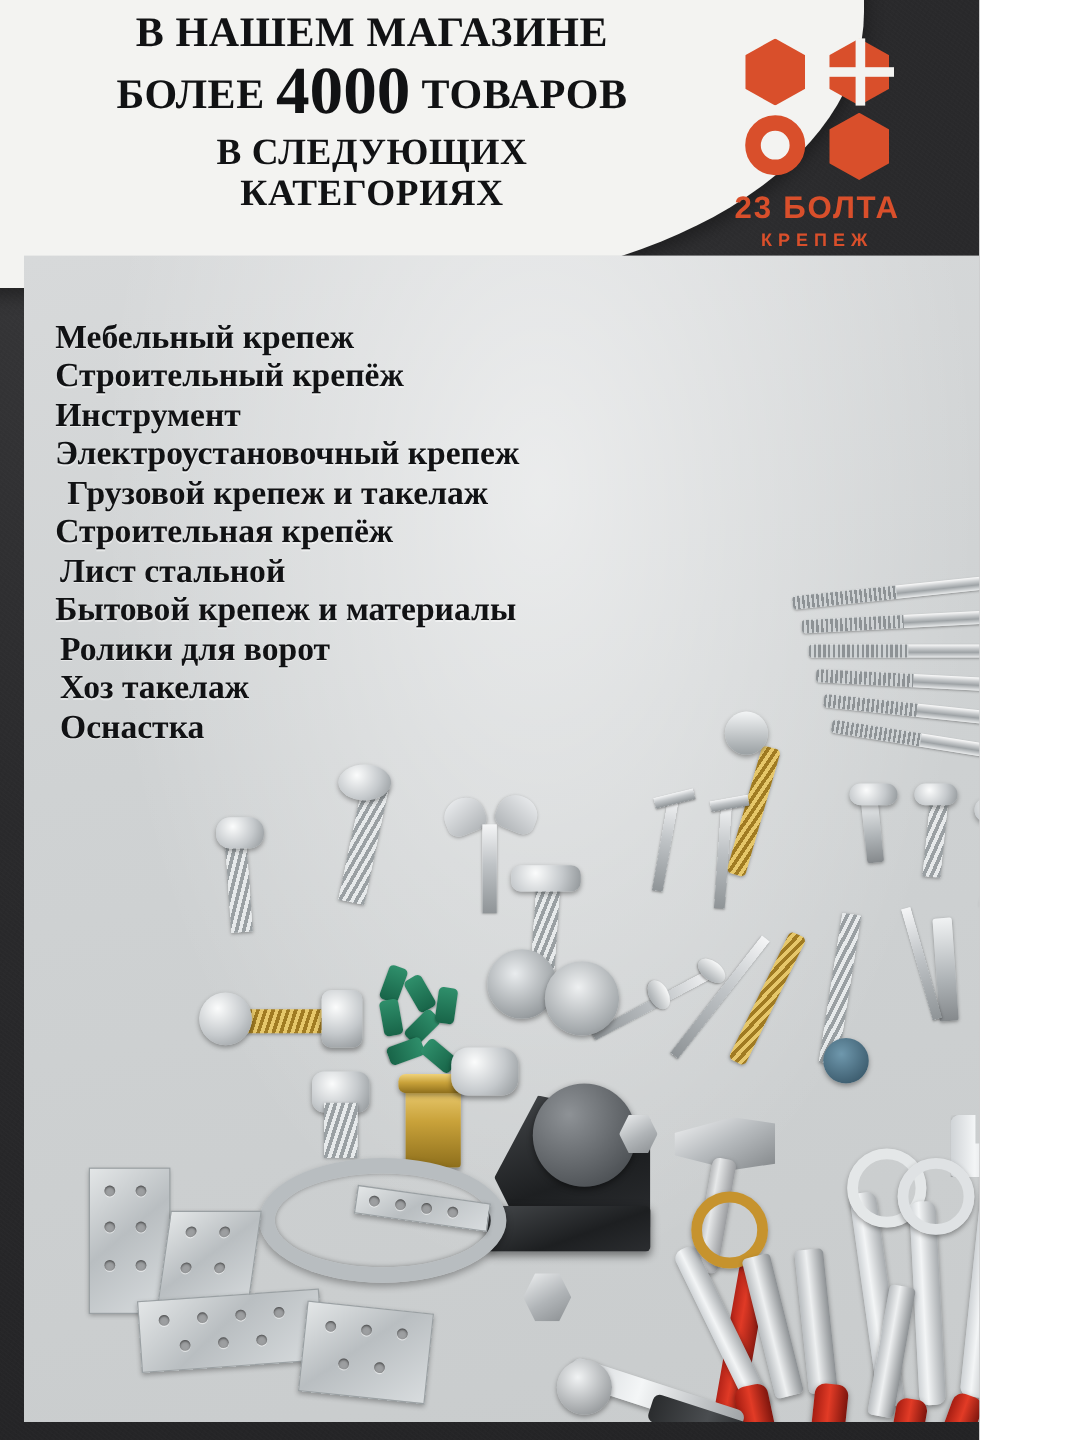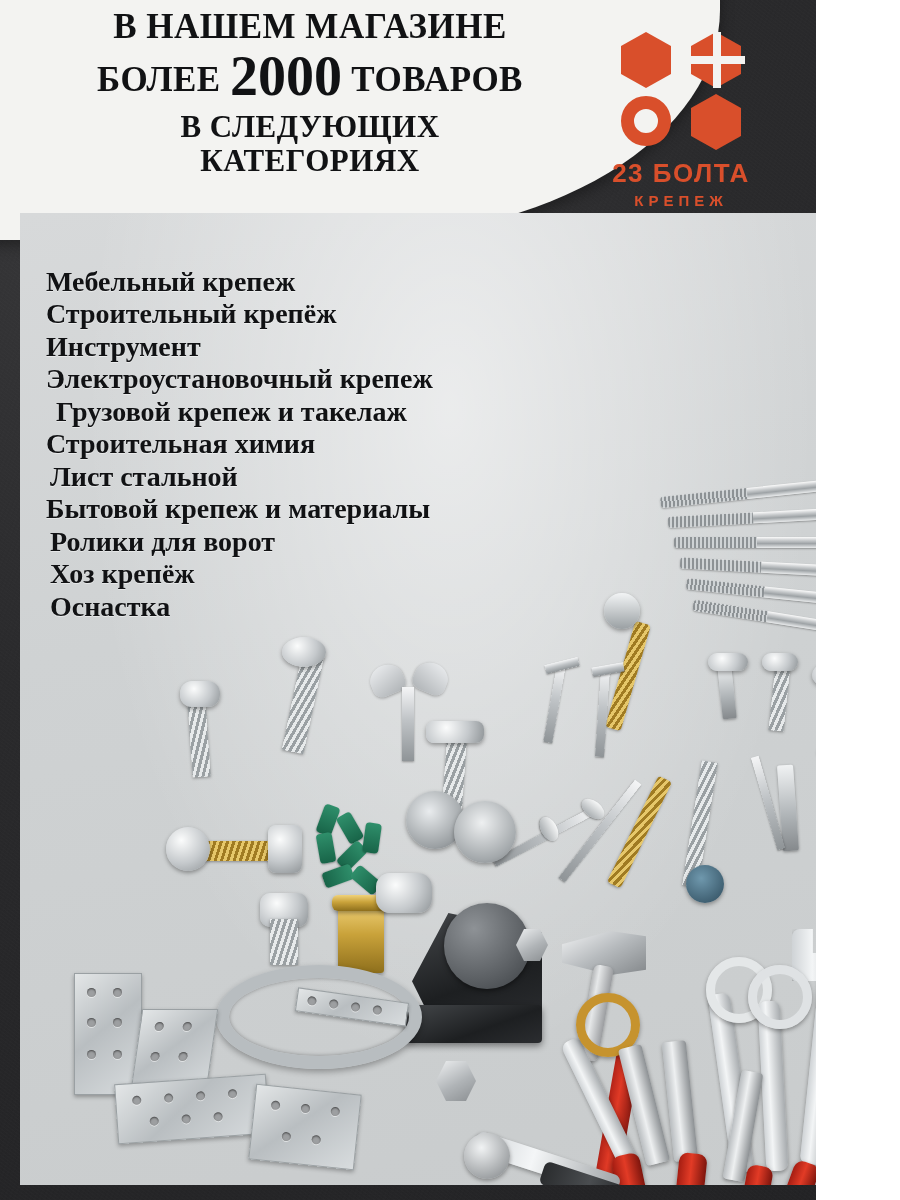--- a/index.html
+++ b/index.html
@@ -340,21 +340,21 @@
 <div class="poster">
 
   <div class="frame-bg"></div>
   <div class="frame-noise"></div>
 
   <div class="banner">
     <div class="banner-text">
       <div class="bn-l1">В НАШЕМ МАГАЗИНЕ</div>
       <div class="bn-l2">
         <span>БОЛЕЕ</span>
-        <span class="big">2000</span>
+        <span class="big">4000</span>
         <span>ТОВАРОВ</span>
       </div>
       <div class="bn-l3">В СЛЕДУЮЩИХ</div>
       <div class="bn-l4">КАТЕГОРИЯХ</div>
     </div>
   </div>
 
   <div class="logo">
     <div class="logo-mark">
       <div class="hexa h1"></div>
@@ -369,25 +369,25 @@
 
   <div class="panel">
     <div class="panel-inner-shade"></div>
 
     <div class="cats">
       <div class="cat">Мебельный крепеж</div>
       <div class="cat">Строительный крепёж</div>
       <div class="cat">Инструмент</div>
       <div class="cat">Электроустановочный крепеж</div>
       <div class="cat ind2">Грузовой крепеж и такелаж</div>
-      <div class="cat">Строительная химия</div>
+      <div class="cat">Строительная крепёж</div>
       <div class="cat ind1">Лист стальной</div>
       <div class="cat">Бытовой крепеж и материалы</div>
       <div class="cat ind1">Ролики для ворот</div>
-      <div class="cat ind1">Хоз крепёж</div>
+      <div class="cat ind1">Хоз такелаж</div>
       <div class="cat ind1">Оснастка</div>
     </div>
 
     <div class="art">
 
       <div class="rod" style="left:640px; top:272px; width:230px; height:11px; transform:rotate(-6deg);">
           <div class="tip"></div>
         </div>
       <div class="rod" style="left:648px; top:298px; width:224px; height:11px; transform:rotate(-3deg);">
           <div class="tip"></div>

